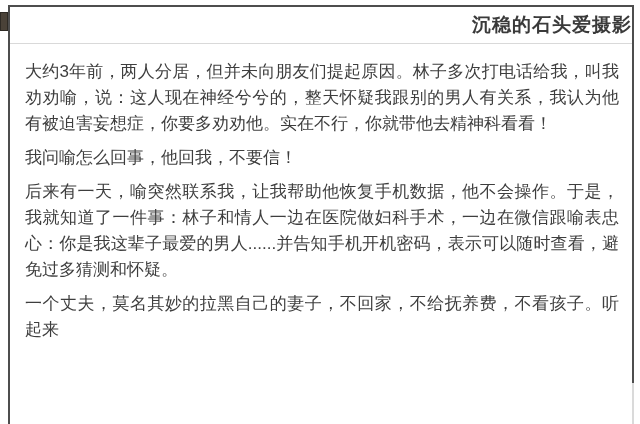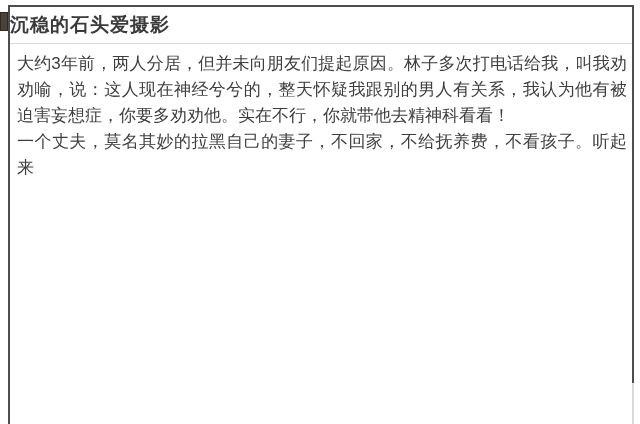--- a/index.html
+++ b/index.html
@@ -35,36 +35,36 @@
     top: 5px;
     width: 626px;
     height: 430px;
     border: 2px solid #4d4d4d;
     box-sizing: border-box;
     background: #ffffff;
   }
   .title-bar {
     height: 36px;
     line-height: 36px;
-    text-align: left;
+    text-align: right;
     font-size: 19px;
     font-weight: bold;
     color: #3a3a3a;
     border-bottom: 1px solid #d9d9d9;
     letter-spacing: 1px;
   }
   .body-text {
     padding: 7px 5px 0 7px;
     font-size: 17px;
     line-height: 26px;
     color: #3e3e3e;
     letter-spacing: 0;
   }
   .body-text p {
-    margin: 0;
+    margin: 8px;
     padding: 0;
     text-align: justify;
     word-break: break-all;
   }
   
   .fade-overlay {
     position: absolute;
     right: 2px;
     top: 383px;
     width: 210px;
@@ -82,20 +82,22 @@
 <div class="stage">
 
   <div class="edge-tab"></div>
 
   <div class="article-box">
 
     <div class="title-bar">沉稳的石头爱摄影</div>
 
     <div class="body-text">
       <p>大约3年前，两人分居，但并未向朋友们提起原因。林子多次打电话给我，叫我劝劝喻，说：这人现在神经兮兮的，整天怀疑我跟别的男人有关系，我认为他有被迫害妄想症，你要多劝劝他。实在不行，你就带他去精神科看看！</p>
+      <p>我问喻怎么回事，他回我，不要信！</p>
+      <p>后来有一天，喻突然联系我，让我帮助他恢复手机数据，他不会操作。于是，我就知道了一件事：林子和情人一边在医院做妇科手术，一边在微信跟喻表忠心：你是我这辈子最爱的男人......并告知手机开机密码，表示可以随时查看，避免过多猜测和怀疑。</p>
       <p>一个丈夫，莫名其妙的拉黑自己的妻子，不回家，不给抚养费，不看孩子。听起来</p>
     </div>
 
   </div>
 
   <div class="fade-overlay"></div>
 
 </div>
 
 </body></html>

